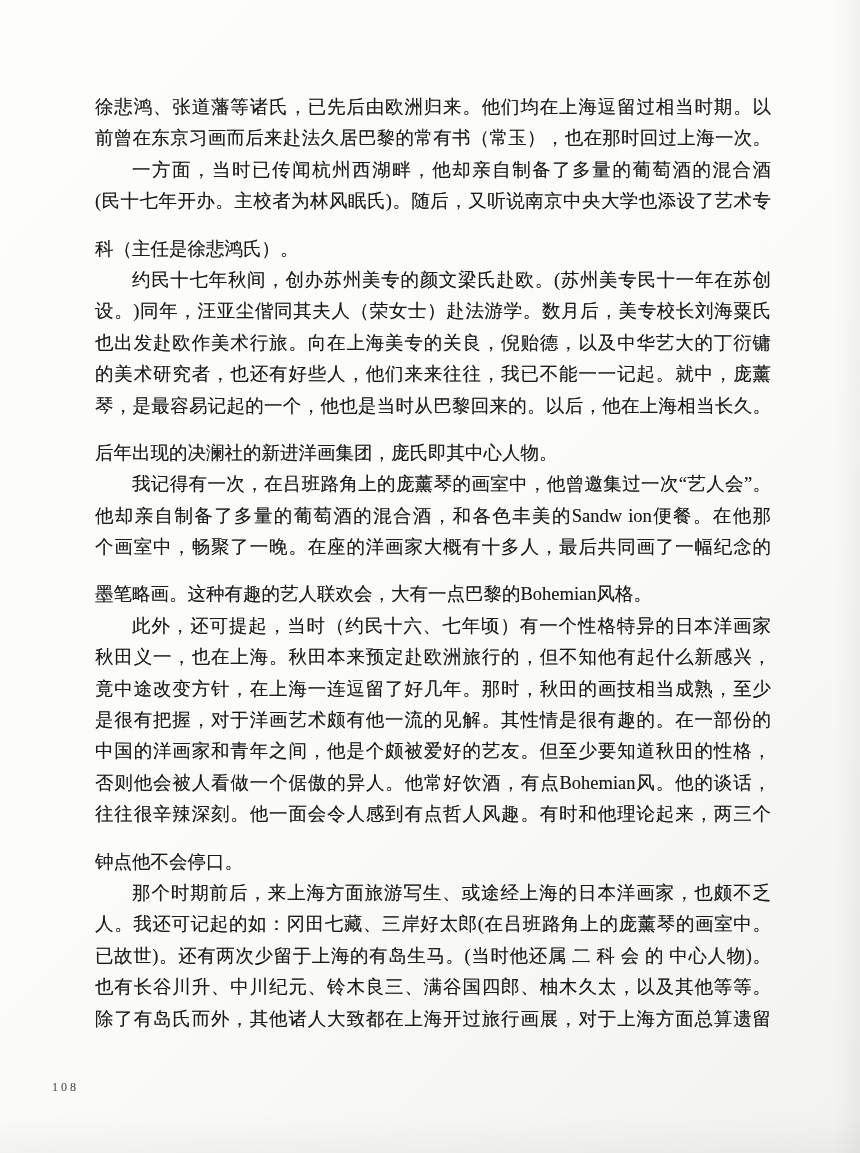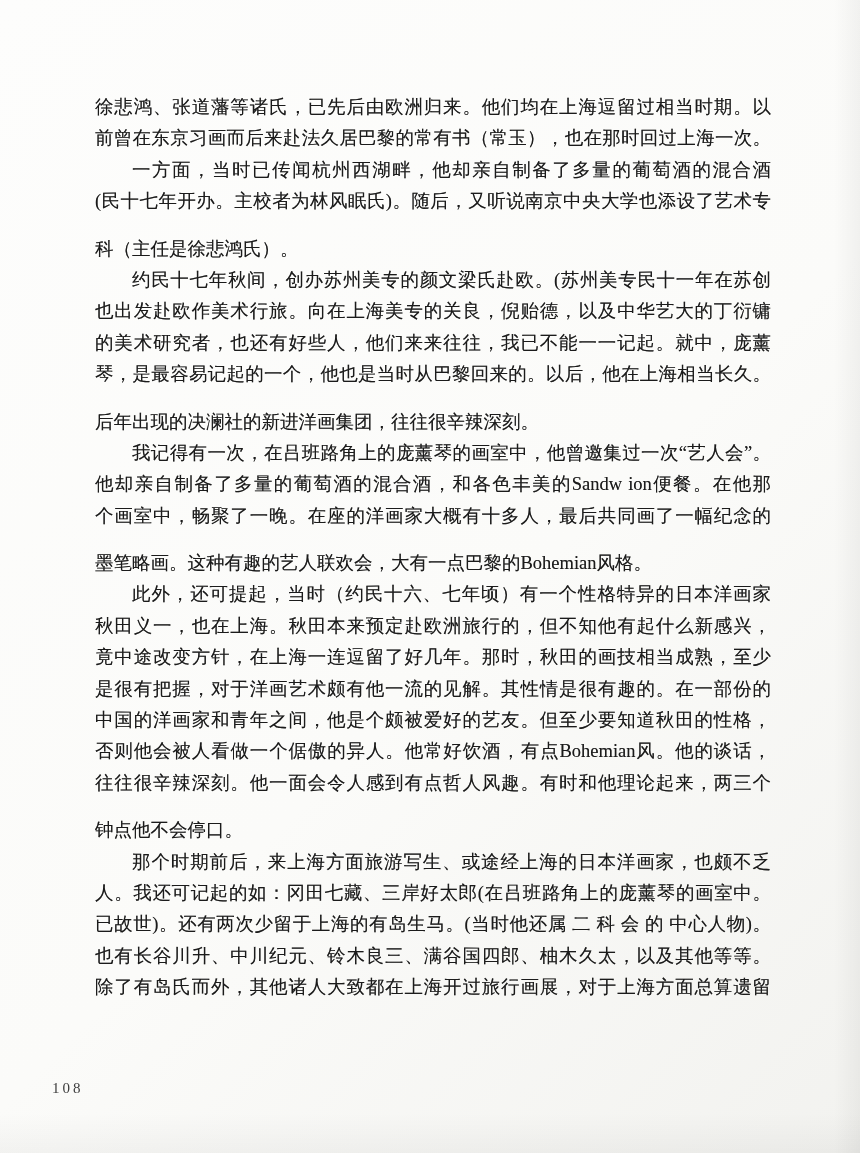--- a/index.html
+++ b/index.html
@@ -30,39 +30,40 @@
   .line{
     height:31.4px;overflow:hidden;
     text-align:justify;
     text-align-last:justify;
     text-justify:inter-character;
   }
   .line.ind{text-indent:2em;}
   .line.end{text-align-last:left;margin-top:16px;}
   .page-number{
     position:absolute;left:52px;top:1080px;
-    font-size:15px;letter-spacing:3px;color:#3d3d3d;
+    font-size:12px;letter-spacing:3px;color:#3d3d3d;
   }
 </style>
 </head>
 <body>
 
 <div class="page">
 
   <div class="text-block">
     <div class="line">徐悲鸿、张道藩等诸氏，已先后由欧洲归来。他们均在上海逗留过相当时期。以</div>
     <div class="line">前曾在东京习画而后来赴法久居巴黎的常有书（常玉），也在那时回过上海一次。</div>
     <div class="line ind">一方面，当时已传闻杭州西湖畔，他却亲自制备了多量的葡萄酒的混合酒</div>
     <div class="line">(民十七年开办。主校者为林风眠氏)。随后，又听说南京中央大学也添设了艺术专</div>
     <div class="line end">科（主任是徐悲鸿氏）。</div>
     <div class="line ind">约民十七年秋间，创办苏州美专的颜文梁氏赴欧。(苏州美专民十一年在苏创</div>
+    <div class="line">设。)同年，汪亚尘偕同其夫人（荣女士）赴法游学。数月后，美专校长刘海粟氏</div>
     <div class="line">也出发赴欧作美术行旅。向在上海美专的关良，倪贻德，以及中华艺大的丁衍镛</div>
     <div class="line">的美术研究者，也还有好些人，他们来来往往，我已不能一一记起。就中，庞薰</div>
     <div class="line">琴，是最容易记起的一个，他也是当时从巴黎回来的。以后，他在上海相当长久。</div>
-    <div class="line end">后年出现的决澜社的新进洋画集团，往往很辛辣深刻。</div>
+    <div class="line end">后年出现的决澜社的新进洋画集团，庞氏即其中心人物。</div>
     <div class="line ind">我记得有一次，在吕班路角上的庞薰琴的画室中，他曾邀集过一次“艺人会”。</div>
     <div class="line">他却亲自制备了多量的葡萄酒的混合酒，和各色丰美的Sandw ion便餐。在他那</div>
     <div class="line">个画室中，畅聚了一晚。在座的洋画家大概有十多人，最后共同画了一幅纪念的</div>
     <div class="line end">墨笔略画。这种有趣的艺人联欢会，大有一点巴黎的Bohemian风格。</div>
     <div class="line ind">此外，还可提起，当时（约民十六、七年顷）有一个性格特异的日本洋画家</div>
     <div class="line">秋田义一，也在上海。秋田本来预定赴欧洲旅行的，但不知他有起什么新感兴，</div>
     <div class="line">竟中途改变方针，在上海一连逗留了好几年。那时，秋田的画技相当成熟，至少</div>
     <div class="line">是很有把握，对于洋画艺术颇有他一流的见解。其性情是很有趣的。在一部份的</div>
     <div class="line">中国的洋画家和青年之间，他是个颇被爱好的艺友。但至少要知道秋田的性格，</div>
     <div class="line">否则他会被人看做一个倨傲的异人。他常好饮酒，有点Bohemian风。他的谈话，</div>

